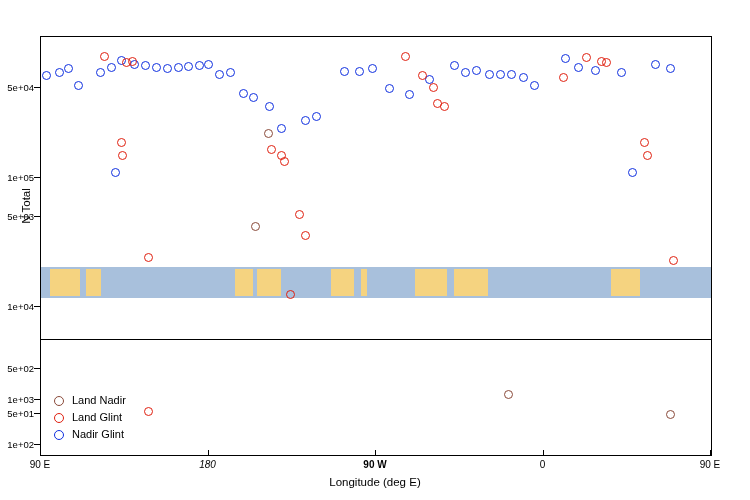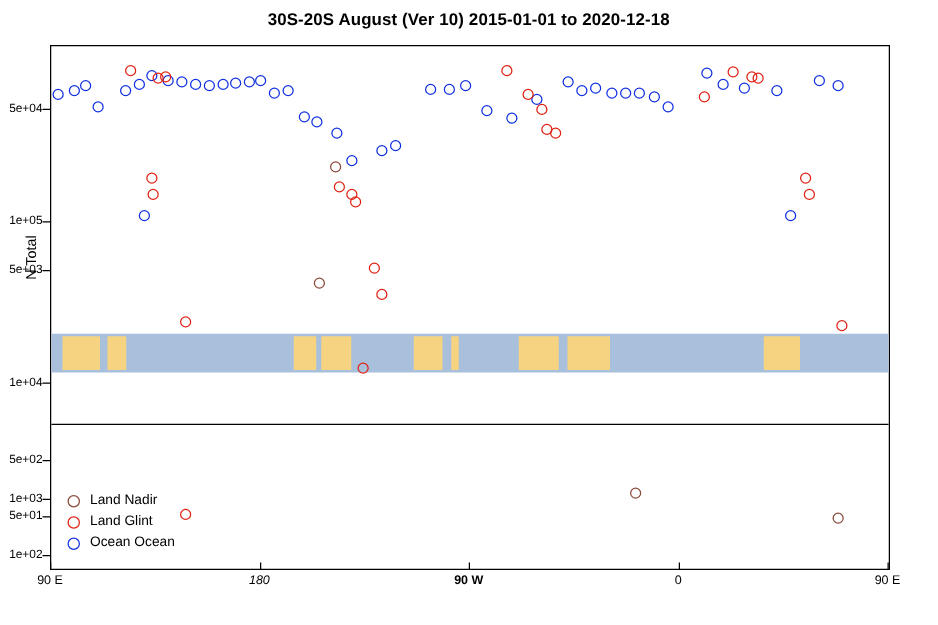--- a/index.html
+++ b/index.html
@@ -110,21 +110,20 @@
   .legmark.ocean{border-color:#1030e0;}
   .legmark.land{border-color:#e02010;}
   .legmark.nadir{border-color:#8a4a3a;}
   .legtext{white-space:nowrap;text-align:center;}
 </style>
 </head>
 <body>
 
 <div id="root">
 
-  <div class="title">30S-20S August (Ver 10)   2015-01-01 to 2020-12-18</div>
 
   <div id="plot">
       <div class="band" style="top: 229.784px; height: 30.9435px; background: rgb(168, 192, 220);"></div>
       <div class="blob" style="left: 9.30556px; width: 29.7778px; top: 231.784px; height: 26.9435px; background: rgb(245, 211, 128);"></div>
       <div class="blob" style="left: 44.6667px; width: 14.8889px; top: 231.784px; height: 26.9435px; background: rgb(245, 211, 128);"></div>
       <div class="blob" style="left: 193.556px; width: 18.6111px; top: 231.784px; height: 26.9435px; background: rgb(245, 211, 128);"></div>
       <div class="blob" style="left: 215.889px; width: 24.1944px; top: 231.784px; height: 26.9435px; background: rgb(245, 211, 128);"></div>
       <div class="blob" style="left: 290.333px; width: 22.3333px; top: 231.784px; height: 26.9435px; background: rgb(245, 211, 128);"></div>
       <div class="blob" style="left: 320.111px; width: 5.58333px; top: 231.784px; height: 26.9435px; background: rgb(245, 211, 128);"></div>
       <div class="blob" style="left: 374.083px; width: 31.6389px; top: 231.784px; height: 26.9435px; background: rgb(245, 211, 128);"></div>
@@ -229,30 +228,31 @@
       <div class="xtick" style="left: 207.5px; font-style: italic;">180</div>
       <div class="xtickmark" style="left: 207.5px;"></div>
       <div class="xtick" style="left: 375px; font-weight: bold;">90 W</div>
       <div class="xtickmark" style="left: 375px;"></div>
       <div class="xtick" style="left: 542.5px;">0</div>
       <div class="xtickmark" style="left: 542.5px;"></div>
       <div class="xtick" style="left: 710px;">90 E</div>
       <div class="xtickmark" style="left: 710px;"></div>
     </div>
 
+  <div class="xlabel">Longitude (deg E)</div>
   <div class="ylabel">N Total</div>
 
   <div id="legend">
       <div class="legrow">
         <span class="legmark nadir"></span>
         <span class="legtext">Land Nadir</span>
       </div>
       <div class="legrow">
         <span class="legmark land"></span>
         <span class="legtext">Land Glint</span>
       </div>
       <div class="legrow">
         <span class="legmark ocean"></span>
-        <span class="legtext">Ocean Ocean</span>
+        <span class="legtext">Nadir Glint</span>
       </div>
     </div>
 
 </div>
 
 </body></html>

